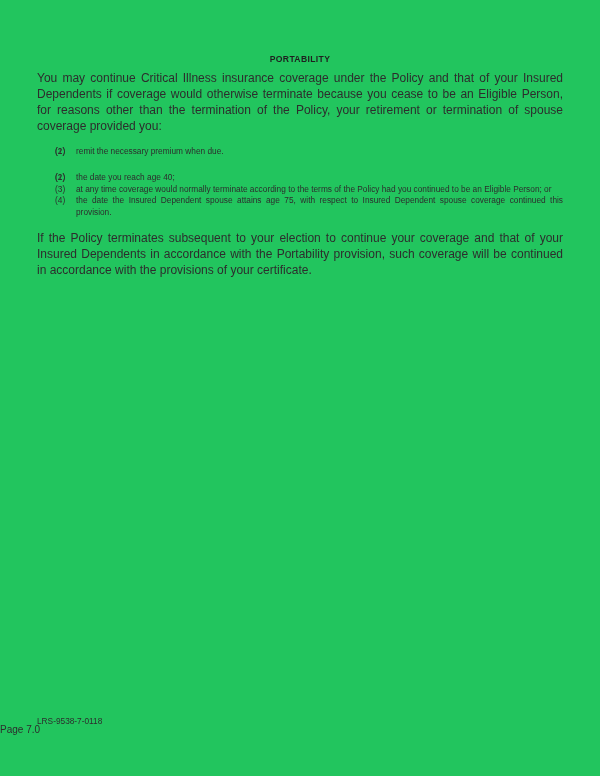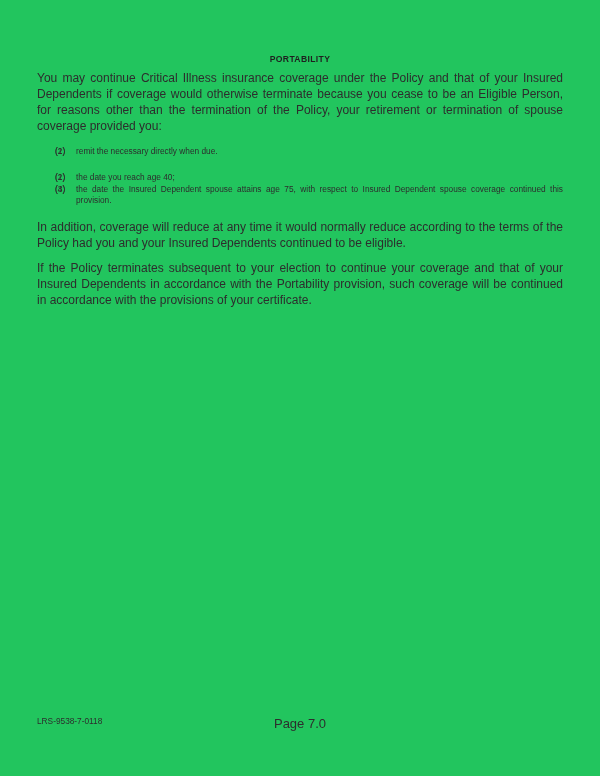--- a/index.html
+++ b/index.html
@@ -84,24 +84,24 @@
     position: absolute;
     left: 37px;
     top: 0;
     font-size: 8.3px;
     color: #2d2d2d;
     white-space: nowrap;
   }
   .footer-page {
     position: absolute;
     left: 0;
-    top: 0;
+    top: 8px;
     width: 600px;
-    text-align: center;
-    font-size: 13px;
+    text-align: left;
+    font-size: 10px;
     color: #2d2d2d;
   }
 </style>
 </head>
 <body>
 
 <div class="page">
 
   <div class="doc-title">PORTABILITY</div>
 
@@ -109,48 +109,48 @@
 
     <p class="para">You may continue Critical Illness insurance coverage under the Policy and that of your Insured Dependents if coverage would otherwise terminate because you cease to be an Eligible Person, for reasons other than the termination of the Policy, your retirement or termination of spouse coverage provided you:</p>
 
     <div class="spacer-before-list"></div>
     <ol class="numlist">
       <li>
         <span class="marker">(1)</span>
       </li>
       <li>
         <span class="marker">(2)</span>
-        <span>remit the necessary directly when due.</span>
+        <span>remit the necessary premium when due.</span>
       </li>
     </ol>
     <div class="spacer-after-list"></div>
 
 
 
 
     <div class="spacer-before-list"></div>
     <ol class="numlist">
       <li>
         <span class="marker">(1)</span>
       </li>
       <li>
         <span class="marker">(2)</span>
         <span>the date you reach age 40;</span>
       </li>
       <li>
         <span class="marker">(3)</span>
+        <span>at any time coverage would normally terminate according to the terms of the Policy had you continued to be an Eligible Person; or</span>
       </li>
       <li>
         <span class="marker">(4)</span>
         <span>the date the Insured Dependent spouse attains age 75, with respect to Insured Dependent spouse coverage continued this provision.</span>
       </li>
     </ol>
     <div class="spacer-after-list"></div>
 
-    <p class="para">In addition, coverage will reduce at any time it would normally reduce according to the terms of the Policy had you and your Insured Dependents continued to be eligible.</p>
 
     <p class="para">If the Policy terminates subsequent to your election to continue your coverage and that of your Insured Dependents in accordance with the Portability provision, such coverage will be continued in accordance with the provisions of your certificate.</p>
 
   </div>
 
   <div class="footer">
     <span class="footer-form">LRS-9538-7-0118</span>
     <span class="footer-page">Page 7.0</span>
   </div>
 

